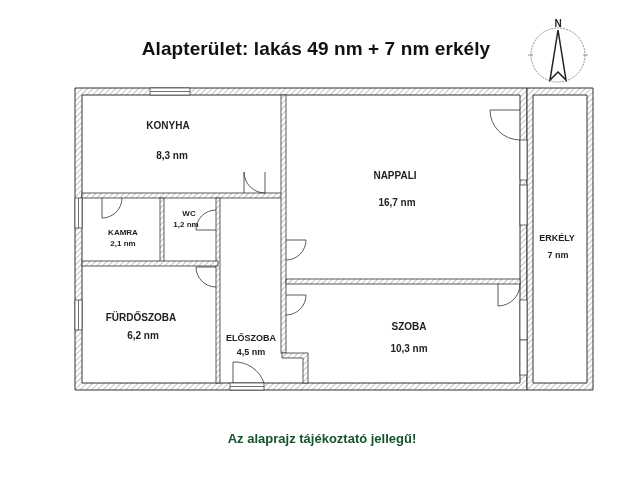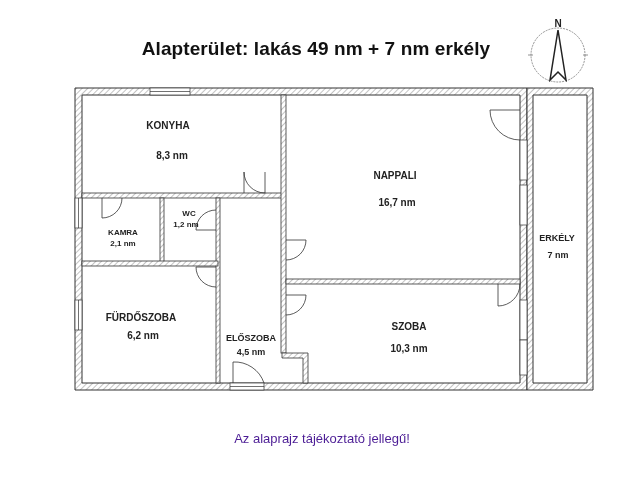--- a/index.html
+++ b/index.html
@@ -1,19 +1,19 @@
 <!DOCTYPE html>
 <html><head>
 <meta charset="utf-8">
 <style>
   html, body { margin:0; padding:0; background:#ffffff; }
   body { width:640px; height:480px; position:relative; overflow:hidden; font-family:"Liberation Sans", sans-serif; }
   .title { position:absolute; left:0; top:38px; width:640px; text-align:center; font-size:19px; font-weight:bold; color:#111; letter-spacing:0.1px;padding-left:8px; }
   .title span { position:relative; left:-12px; }
-  .footer { position:absolute; left:0; top:431px; width:640px; text-align:center; font-size:13px; font-weight:normal; color:#4c1d95; }
+  .footer { position:absolute; left:0; top:431px; width:640px; text-align:center; font-size:13px; font-weight:bold; color:#14532d; }
   .footer span { position:relative; left:2px; }
   svg.plan { position:absolute; left:0; top:0; }
   .lbl { font-family:"Liberation Sans", sans-serif; font-weight:bold; fill:#222; text-anchor:middle; }
 </style>
 </head>
 <body>
 
 <div class="title"><span>Alapterület: lakás 49 nm + 7 nm erkély</span></div>
 
 <svg class="plan" width="640" height="480" viewBox="0 0 640 480">

